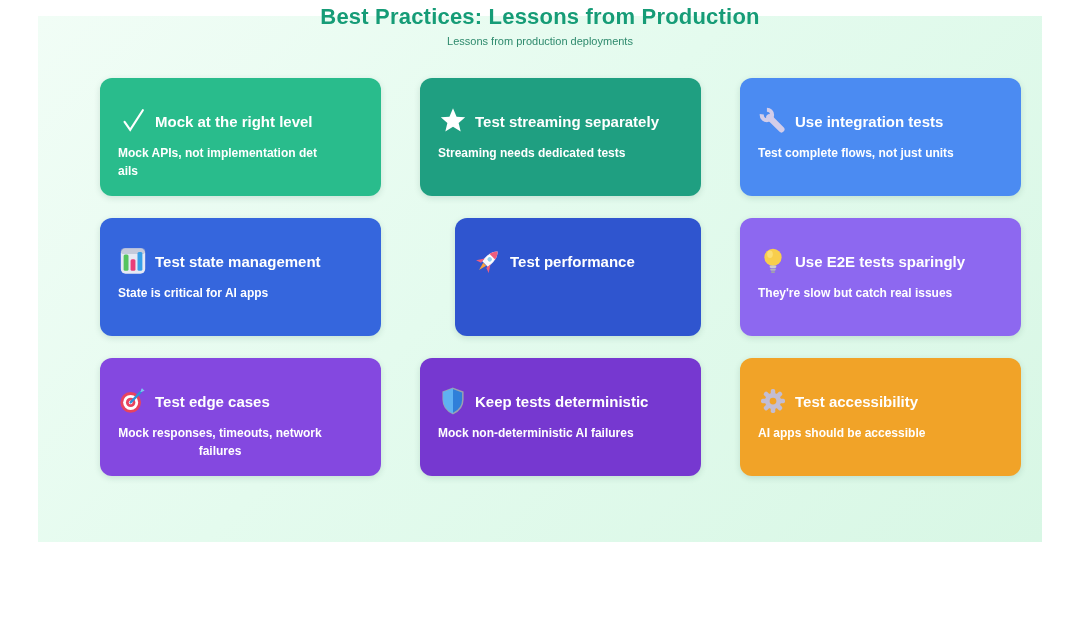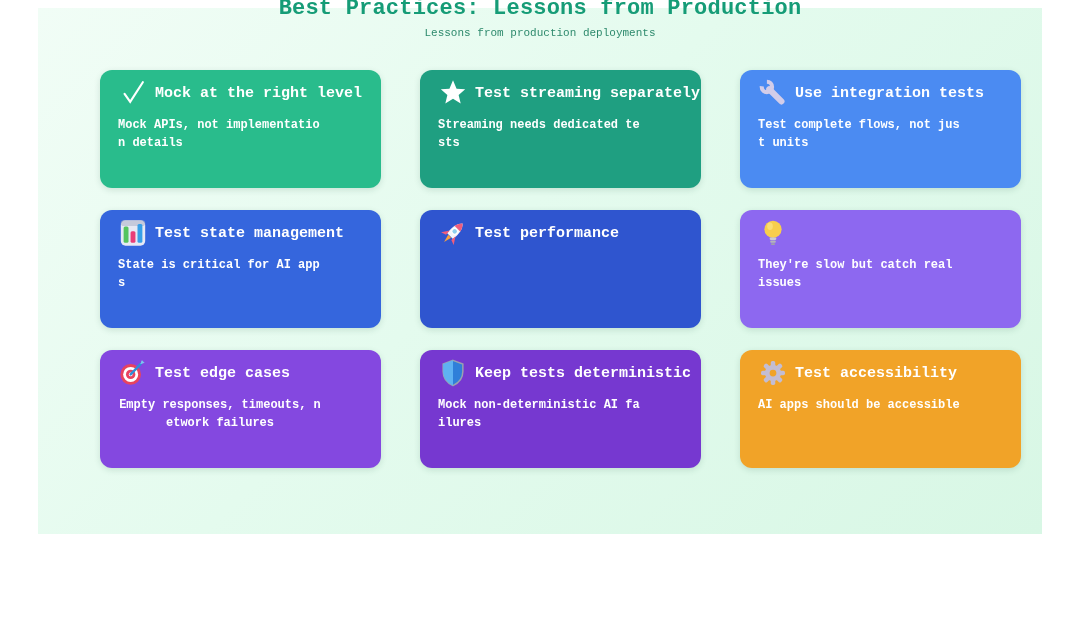--- a/index.html
+++ b/index.html
@@ -3,43 +3,42 @@
 <meta charset="utf-8">
 <style>
   * { box-sizing: border-box; }
   html,body { margin:0; padding:0; }
   body {
     width:1080px; height:630px; overflow:hidden; position:relative;
     background:#ffffff;
     font-family:"Liberation Sans", sans-serif;
   }
   .panel {
-    position:absolute; left:38px; top:8px; width:1004px; height:526px;
+    position:absolute; left:38px; top:16px; width:1004px; height:526px;
     background:linear-gradient(135deg, #f1fdf6 0%, #e4fbee 45%, #d8f7e5 100%);
-    font-family:Liberation Mono, monospace;
   }
   .page-title {
     text-align:center; font-size:22px; line-height:22px; font-weight:bold;
     color:#169c77; margin:-10px 0 0 0; letter-spacing:0.2px;
     white-space:nowrap;
   }
   .page-subtitle {
     text-align:center; font-size:11px; line-height:17px;
     color:#2e8a6d; margin-top:5px;
   }
   .grid {
     display:grid;
     grid-template-columns:repeat(3, 281px);
     column-gap:39px; row-gap:22px;
     grid-auto-rows:118px;
     margin:28px 0 0 62px;
   }
   .card {
     border-radius:12px;
-    padding:4px 18px;
+    padding:24px 18px;
     color:#ffffff;
     box-shadow:0 2px 6px rgba(25,80,60,0.15);
   }
   .card-head {
     display:flex; align-items:center; gap:7px; height:34px; margin-top:2px;
   }
   .card-icon { width:30px; height:30px; flex:0 0 30px; }
   .card-icon svg { width:30px; height:30px; display:block; }
   .card-title {
     font-size:15px; font-weight:bold; white-space:nowrap;
@@ -105,21 +104,21 @@
             <rect x="6" y="9" width="5.2" height="17.5" rx="1.6" fill="#55c45e"></rect>
             <rect x="13.4" y="14" width="5.2" height="12.5" rx="1.6" fill="#e83e78"></rect>
             <rect x="20.8" y="6.5" width="5.2" height="20" rx="1.6" fill="#38a0e8"></rect>
           </svg>
         </span>
         <span class="card-title">Test state management</span>
       </div>
       <div class="card-desc">State is critical for AI apps</div>
     </div>
 
-    <div class="card" style="background: rgb(47, 85, 207);">
+    <div class="card" style="background: rgb(47, 85, 207); margin-left: 35px;">
       <div class="card-head">
         <span class="card-icon">
           <svg viewBox="0 0 32 32">
             <g transform="rotate(45 16 16)">
               <path d="M16 1.5 C20 5.5 21.5 11 20.5 20.5 L11.5 20.5 C10.5 11 12 5.5 16 1.5 Z" fill="#f6f7fb"></path>
               <path d="M16 1.5 C18.6 4.1 19.9 6.8 20.3 9.5 L11.7 9.5 C12.1 6.8 13.4 4.1 16 1.5 Z" fill="#ef5d7d"></path>
               <circle cx="16" cy="13.5" r="3" fill="#8fd0ee" stroke="#ffffff" stroke-width="1.2"></circle>
               <path d="M11.7 16.5 L6.5 24.5 L12 22.5 Z" fill="#ef5d7d"></path>
               <path d="M20.3 16.5 L25.5 24.5 L20 22.5 Z" fill="#ef5d7d"></path>
               <path d="M13.8 21 L16 29.5 L18.2 21 Z" fill="#f8a03c"></path>
@@ -134,40 +133,41 @@
       <div class="card-head">
         <span class="card-icon">
           <svg viewBox="0 0 32 32">
             <circle cx="16" cy="12" r="9.2" fill="#f8ce4c"></circle>
             <ellipse cx="12.8" cy="8.8" rx="3" ry="4" fill="#fbe07a" opacity="0.85"></ellipse>
             <rect x="12.4" y="20.8" width="7.2" height="2.6" rx="1.2" fill="#cbcbd1"></rect>
             <rect x="13" y="24" width="6" height="2.3" rx="1.1" fill="#b4b4bb"></rect>
             <rect x="13.8" y="26.8" width="4.4" height="2" rx="1" fill="#a2a2a9"></rect>
           </svg>
         </span>
+        <span class="card-title">Use E2E tests sparingly</span>
       </div>
       <div class="card-desc">They're slow but catch real issues</div>
     </div>
 
     <div class="card" style="background: rgb(132, 72, 224); text-align: center;">
       <div class="card-head">
         <span class="card-icon">
           <svg viewBox="0 0 32 32">
             <circle cx="13.5" cy="17.5" r="11" fill="#e8435e"></circle>
             <circle cx="13.5" cy="17.5" r="8" fill="#ffffff"></circle>
             <circle cx="13.5" cy="17.5" r="5" fill="#e8435e"></circle>
             <circle cx="13.5" cy="17.5" r="2" fill="#ffffff"></circle>
             <path d="M13.5 17.5 L24 6.5" stroke="#2e8fd8" stroke-width="2.6" stroke-linecap="round"></path>
             <path d="M24 6.5 l1.6 -4.5 l2 3.2 z" fill="#7cc4ee"></path>
             <path d="M24 6.5 l4.5 -1.6 l-3.2 -2 z" fill="#7cc4ee"></path>
           </svg>
         </span>
         <span class="card-title">Test edge cases</span>
       </div>
-      <div class="card-desc">Empty responses, timeouts, network failures</div>
+      <div class="card-desc">Mock responses, timeouts, network failures</div>
     </div>
 
     <div class="card" style="background: rgb(118, 56, 208);">
       <div class="card-head">
         <span class="card-icon">
           <svg viewBox="0 0 32 32">
             <path d="M16 2.5 L26.5 6.5 V14.5 C26.5 21.5 22 26.8 16 29.5 C10 26.8 5.5 21.5 5.5 14.5 V6.5 Z" fill="#2f7fd9" stroke="#9aa1b0" stroke-width="1.6"></path>
             <path d="M16 2.5 L5.5 6.5 V14.5 C5.5 21.5 10 26.8 16 29.5 Z" fill="#5fb2f2"></path>
           </svg>
         </span>

